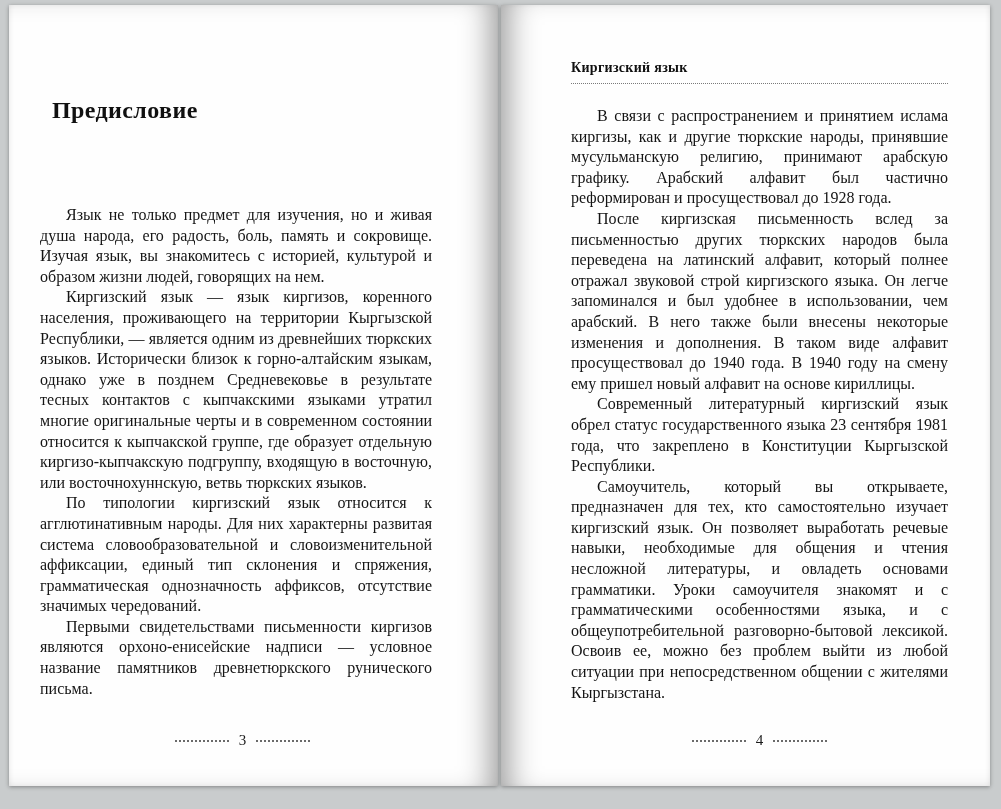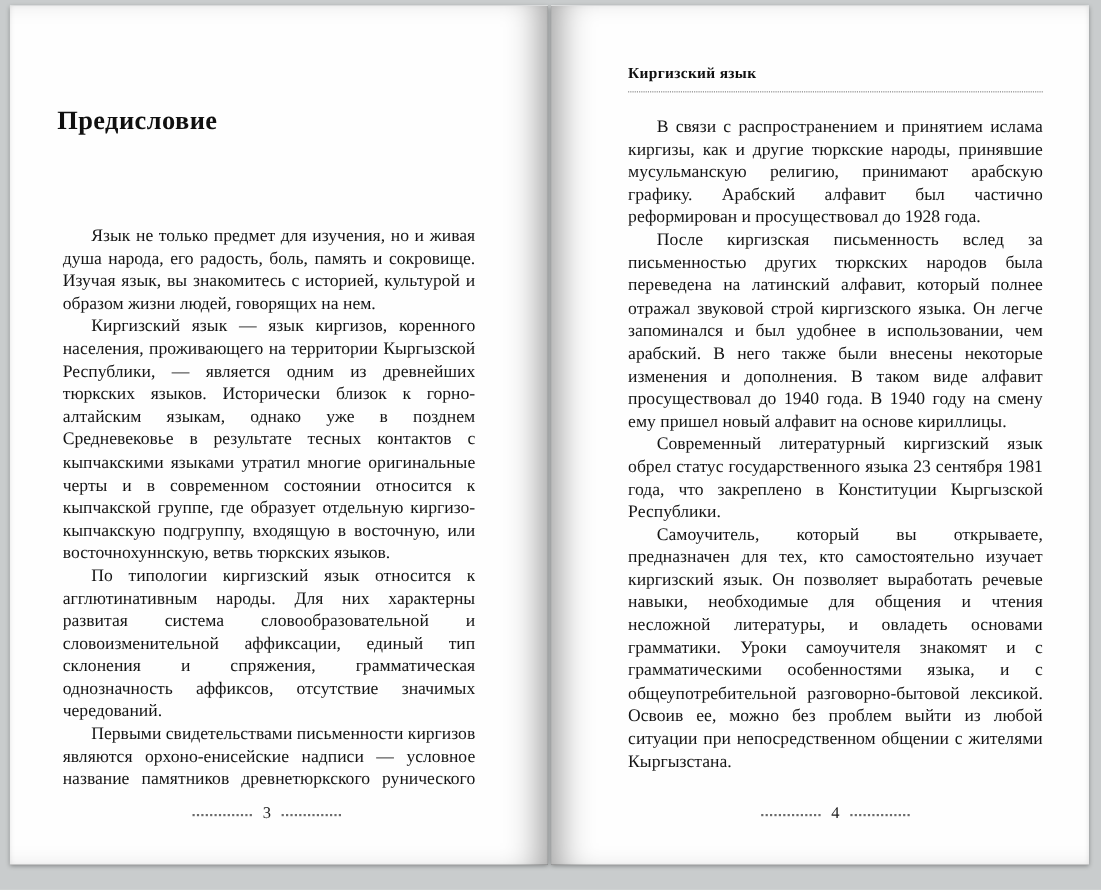--- a/index.html
+++ b/index.html
@@ -39,21 +39,21 @@
     top: 92px;
     left: 43px;
     margin: 0;
     font-size: 24px;
     font-weight: bold;
     letter-spacing: 0.4px;
     color: #101010;
   }
   .body-block {
     position: absolute;
-    left: 48px;
+    left: 31px;
     right: 66px;
     overflow: hidden;
     font-size: 16px;
     line-height: 20.6px;
     text-align: justify;
     hyphens: auto;
     -webkit-hyphens: auto;
   }
   .page-left .body-block {
     top: 200px;

